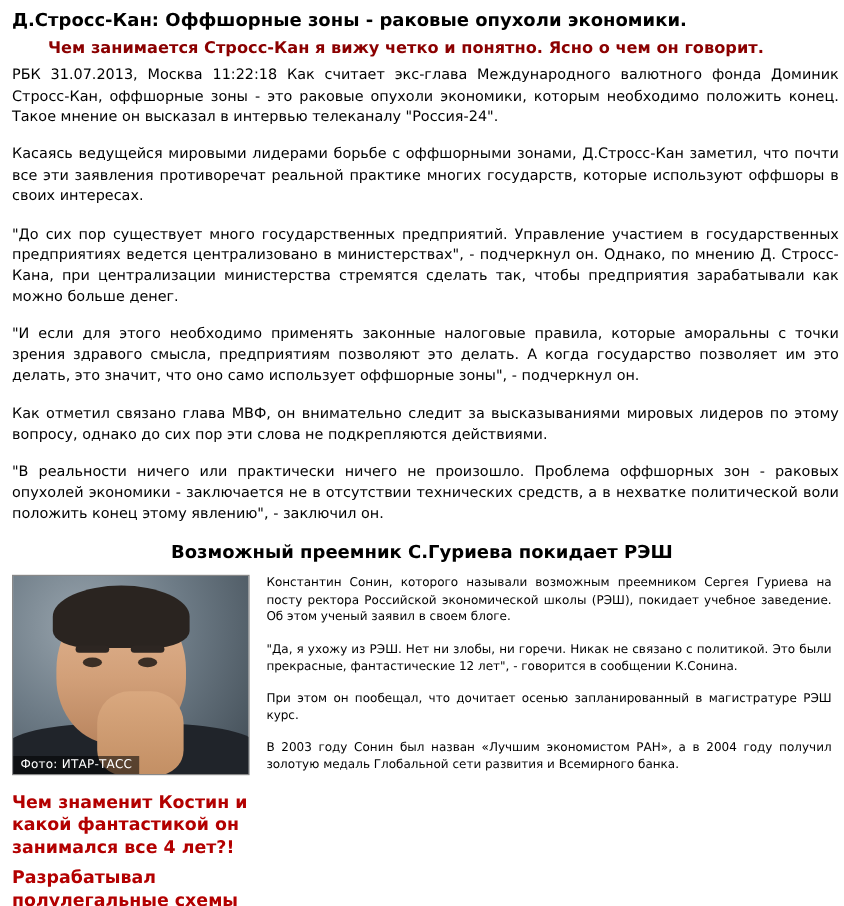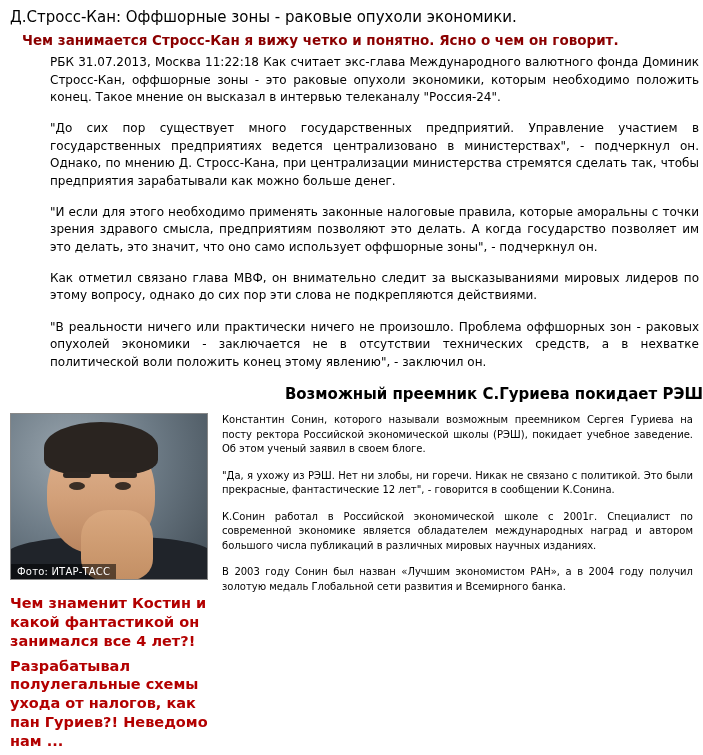--- a/index.html
+++ b/index.html
@@ -15,47 +15,46 @@
     overflow: hidden;
     position: relative;
   }
   .page {
     width: 703px;
     padding: 0;
     box-sizing: border-box;
   }
   .title {
     font-size: 15px;
-    font-weight: normal;
+    font-weight: bold;
     color: #000000;
     padding: 8px 10px 2px 10px;
     line-height: 1.2;
   }
   .subtitle {
     font-size: 13.5px;
     font-weight: bold;
     color: #8b0000;
-    padding: 4px 10px 6px 22px;
+    padding: 4px 10px 6px 40px;
     line-height: 1.2;
   }
   .body-wrap {
     padding: 0 4px 0 10px;
-    margin-left: 40px;
   }
   p.article {
     font-size: 12px;
     line-height: 1.45;
     text-align: justify;
     margin: 0 0 14px 0;
     color: #000000;
   }
   .section-heading {
     font-size: 15px;
     font-weight: bold;
-    text-align: right;
+    text-align: center;
     margin: 10px 0 10px 0;
     color: #000000;
   }
   .two-col {
     display: flex;
     align-items: flex-start;
     gap: 12px;
     padding: 0 10px;
   }
   .left-col {
@@ -162,20 +161,21 @@
 </head>
 <body>
 
 <div class="page">
 
   <div class="title">Д.Стросс-Кан: Оффшорные зоны - раковые опухоли экономики.</div>
   <div class="subtitle">Чем занимается Стросс-Кан я вижу четко и понятно.  Ясно о чем он говорит.</div>
 
   <div class="body-wrap">
     <p class="article">РБК 31.07.2013, Москва 11:22:18 Как считает экс-глава Международного валютного фонда Доминик Стросс-Кан, оффшорные зоны - это раковые опухоли экономики, которым необходимо положить конец. Такое мнение он высказал в интервью телеканалу "Россия-24".</p>
+    <p class="article">Касаясь ведущейся мировыми лидерами борьбе с оффшорными зонами, Д.Стросс-Кан заметил, что почти все эти заявления противоречат реальной практике многих государств, которые используют оффшоры в своих интересах.</p>
     <p class="article">"До сих пор существует много государственных предприятий. Управление участием в государственных предприятиях ведется централизовано в министерствах", - подчеркнул он. Однако, по мнению Д. Стросс-Кана, при централизации министерства стремятся сделать так, чтобы предприятия зарабатывали как можно больше денег.</p>
     <p class="article">"И если для этого необходимо применять законные налоговые правила, которые аморальны с точки зрения здравого смысла, предприятиям позволяют это делать. А когда государство позволяет им это делать, это значит, что оно само использует оффшорные зоны", - подчеркнул он.</p>
     <p class="article">Как отметил связано глава МВФ, он внимательно следит за высказываниями мировых лидеров по этому вопросу, однако до сих пор эти слова не подкрепляются действиями.</p>
     <p class="article">"В реальности ничего или практически ничего не произошло. Проблема оффшорных зон - раковых опухолей экономики - заключается не в отсутствии технических средств, а в нехватке политической воли положить конец этому явлению", - заключил он.</p>
   </div>
 
   <div class="section-heading">Возможный преемник С.Гуриева покидает РЭШ</div>
 
   <div class="two-col">
     <div class="left-col">
@@ -194,18 +194,18 @@
       <div class="promo">
         <div>Чем знаменит Костин и какой фантастикой он занимался все 4 лет?!</div>
         <div style="margin-top:6px;">Разрабатывал полулегальные схемы ухода от налогов, как пан Гуриев?! Неведомо нам ...</div>
 
       </div>
     </div>
 
     <div class="right-col">
       <p>Константин Сонин, которого называли возможным преемником Сергея Гуриева на посту ректора Российской экономической школы (РЭШ), покидает учебное заведение. Об этом ученый заявил в своем блоге.</p>
       <p>"Да, я ухожу из РЭШ. Нет ни злобы, ни горечи. Никак не связано с политикой. Это были прекрасные, фантастические 12 лет", - говорится в сообщении К.Сонина.</p>
-      <p>К.Сонин работал в Российской экономической школе с 2001г. Специалист по современной экономике является обладателем международных наград и автором большого числа публикаций в различных мировых научных изданиях.</p>
+      <p>При этом он пообещал, что дочитает осенью запланированный в магистратуре РЭШ курс.</p>
       <p>В 2003 году Сонин был назван «Лучшим экономистом РАН», а в 2004 году получил золотую медаль Глобальной сети развития и Всемирного банка.</p>
     </div>
   </div>
 
 </div>
 
 </body></html>

